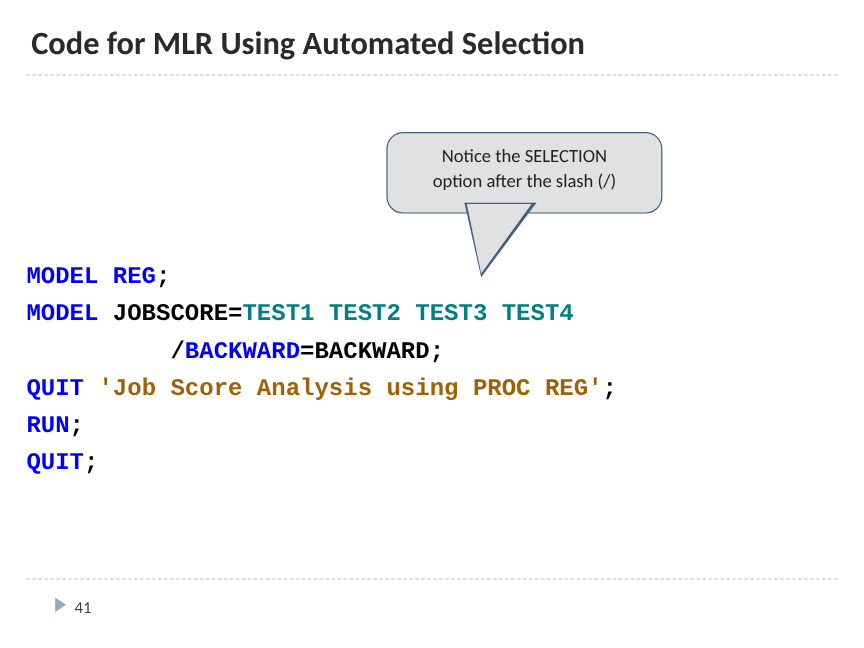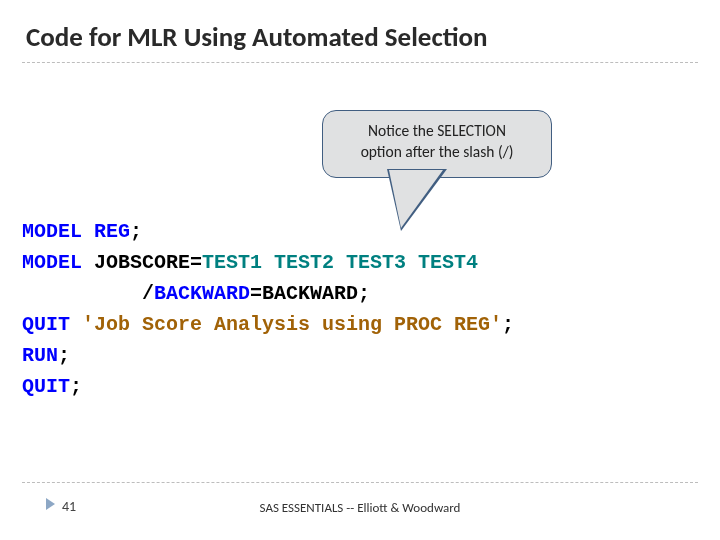--- a/index.html
+++ b/index.html
@@ -149,14 +149,13 @@
 <span class="kw-blue">RUN</span><span>;</span>
 <span class="kw-blue">QUIT</span><span>;</span></div>
 
   <div class="footer-line"></div>
 
   <div class="page-num-wrap">
     <div class="page-arrow"></div>
     <span>41</span>
   </div>
 
-  <div class="footer-text">SAS ESSENTIALS -- Elliott &amp; Woodward</div>
 </div>
 
 </body></html>

